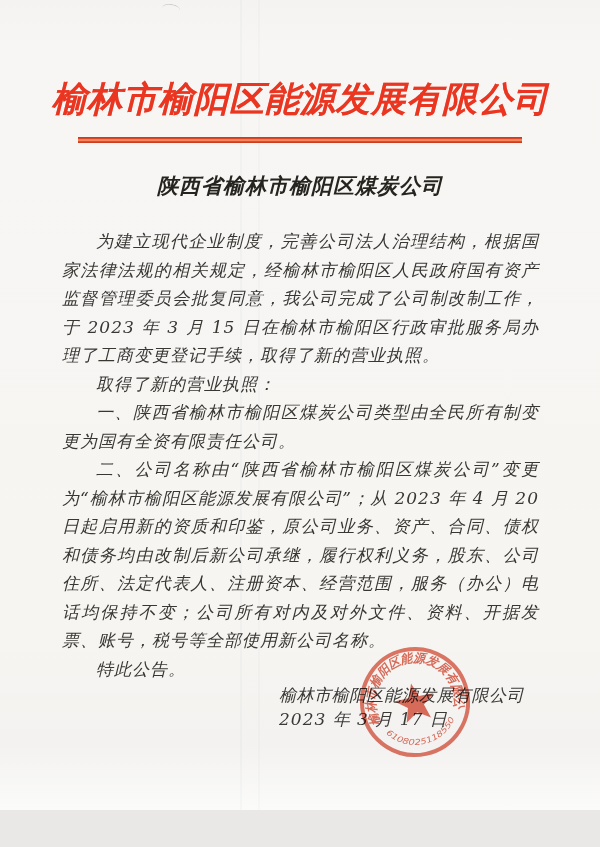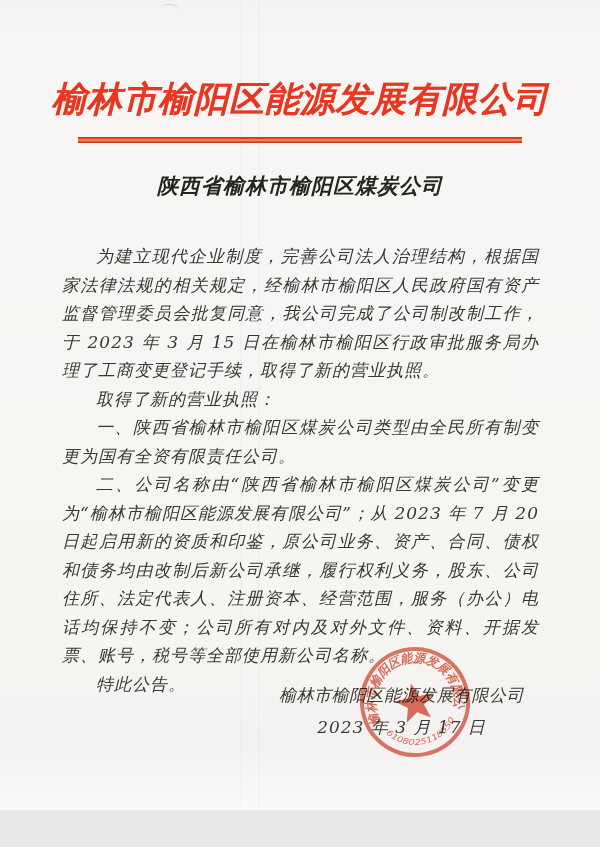--- a/index.html
+++ b/index.html
@@ -32,35 +32,35 @@
     position:absolute;left:78px;top:137px;width:444px;height:6px;
     background:linear-gradient(180deg,#cf3b1e 0%,#cf3b1e 22%,#f47f55 40%,#f4875d 60%,#cf3b1e 80%,#cf3b1e 100%);
   }
   .doc-title{
     position:absolute;left:0;top:172px;width:600px;
     text-align:center;font-weight:bold;font-size:21px;letter-spacing:1px;
     color:#26241f;font-family:"DejaVu Serif","Liberation Serif",serif;white-space:nowrap;
   }
   
   .doc-body{
-    position:absolute;left:62px;top:242px;width:477px;
+    position:absolute;left:62px;top:227px;width:477px;
     font-family:"DejaVu Serif","Liberation Serif",serif;
     font-size:17px;line-height:28.5px;letter-spacing:1px;
     color:#383734;
     text-align:justify;text-justify:inter-character;
   }
   .doc-body p{margin:0;text-indent:2em;}
   
   .signature{
     position:absolute;right:76px;top:684px;
     font-family:"DejaVu Serif","Liberation Serif",serif;
     color:#3a3936;font-size:17px;letter-spacing:.5px;
   }
   .signature .company{white-space:nowrap;line-height:22px;}
-  .signature .date{text-align:center;white-space:nowrap;line-height:22px;margin-top:10px;letter-spacing:1px;}
+  .signature .date{text-align:left;white-space:nowrap;line-height:22px;margin-top:2px;letter-spacing:1px;}
   
   .seal{
     position:absolute;left:330px;top:617px;width:170px;height:170px;
     mix-blend-mode:multiply;opacity:.88;
   }
 </style>
 </head>
 <body>
 
 <div class="page">
@@ -72,21 +72,21 @@
   <div class="letterhead">榆林市榆阳区能源发展有限公司</div>
 
   <div class="red-divider"></div>
 
   <div class="doc-title">陕西省榆林市榆阳区煤炭公司</div>
 
   <div class="doc-body">
     <p>为建立现代企业制度，完善公司法人治理结构，根据国家法律法规的相关规定，经榆林市榆阳区人民政府国有资产监督管理委员会批复同意，我公司完成了公司制改制工作，于 2023 年 3 月 15 日在榆林市榆阳区行政审批服务局办理了工商变更登记手续，取得了新的营业执照。</p>
     <p>取得了新的营业执照：</p>
     <p>一、陕西省榆林市榆阳区煤炭公司类型由全民所有制变更为国有全资有限责任公司。</p>
-    <p>二、公司名称由“陕西省榆林市榆阳区煤炭公司”变更为“榆林市榆阳区能源发展有限公司”；从 2023 年 7 月 20 日起启用新的资质和印鉴，原公司业务、资产、合同、债权和债务均由改制后新公司承继，履行权利义务，股东、公司住所、法定代表人、注册资本、经营范围，服务（办公）电话均保持不变；公司所有对内及对外文件、资料、开据发票、账号，税号等全部使用新公司名称。</p>
+    <p>二、公司名称由“陕西省榆林市榆阳区煤炭公司”变更为“榆林市榆阳区能源发展有限公司”；从 2023 年 4 月 20 日起启用新的资质和印鉴，原公司业务、资产、合同、债权和债务均由改制后新公司承继，履行权利义务，股东、公司住所、法定代表人、注册资本、经营范围，服务（办公）电话均保持不变；公司所有对内及对外文件、资料、开据发票、账号，税号等全部使用新公司名称。</p>
     <p>特此公告。</p>
   </div>
 
   <div class="signature">
     <div class="company">榆林市榆阳区能源发展有限公司</div>
     <div class="date">2023 年 3 月 17 日</div>
   </div>
 
   <svg class="seal" viewBox="0 0 170 170">
     <g transform="rotate(-12 85 85)" fill="none">

